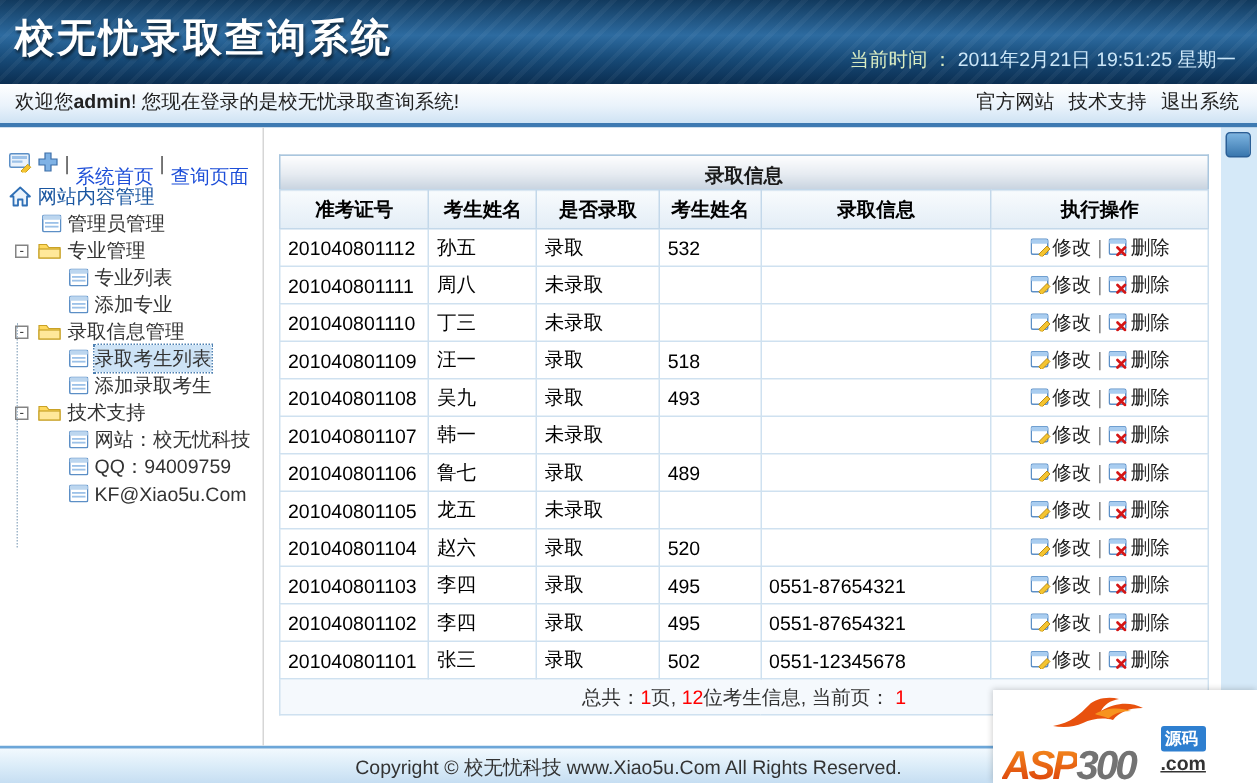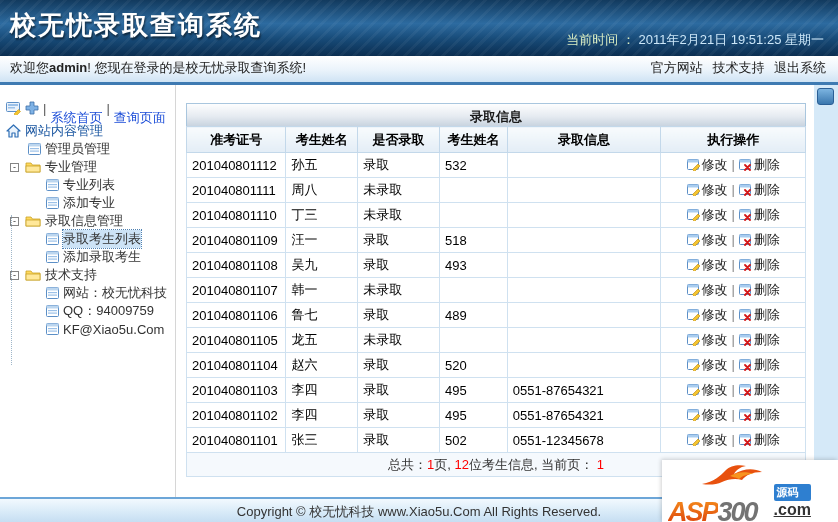--- a/index.html
+++ b/index.html
@@ -102,21 +102,21 @@
     position:absolute; right:0; bottom:0; width:176px; height:62px; background:#fff;
     box-shadow:-1px -1px 4px rgba(0,0,0,0.18); overflow:hidden;
   }
   .wm-flame { position:absolute; left:38px; top:2px; }
   .wm-text { position:absolute; left:6px; top:24px; white-space:nowrap; font-style:italic; font-weight:bold; }
   .wm-asp { font-size:27px; color:#e8510e; letter-spacing:-2px;
             background:linear-gradient(180deg,#f7931e,#d93a0a); -webkit-background-clip:text; background-clip:text; -webkit-text-fill-color:transparent; }
   .wm-300 { font-size:27px; color:#737373; letter-spacing:-2px; }
   .wm-col { display:inline-block; vertical-align:6px; margin-left:17px; font-style:normal; }
   .wm-badge { display:block; background:#2e7fd0; color:#fff; font-size:11px; padding:1px 3px; border-radius:2px; }
-  .wm-com { display:block; color:#333; font-size:16px; font-weight:bold; text-align:right;text-decoration:underline; }
+  .wm-com { display:block; color:#333; font-size:13px; font-weight:bold; text-align:right;text-decoration:underline; }
 </style>
 </head>
 <body>
 
 <div class="banner">
   <div class="banner-title">校无忧录取查询系统</div>
   <div class="banner-time">
     <span class="t-label">当前时间 ：</span>
     <span class="t-value">2011年2月21日 19:51:25 星期一</span>
   </div>

